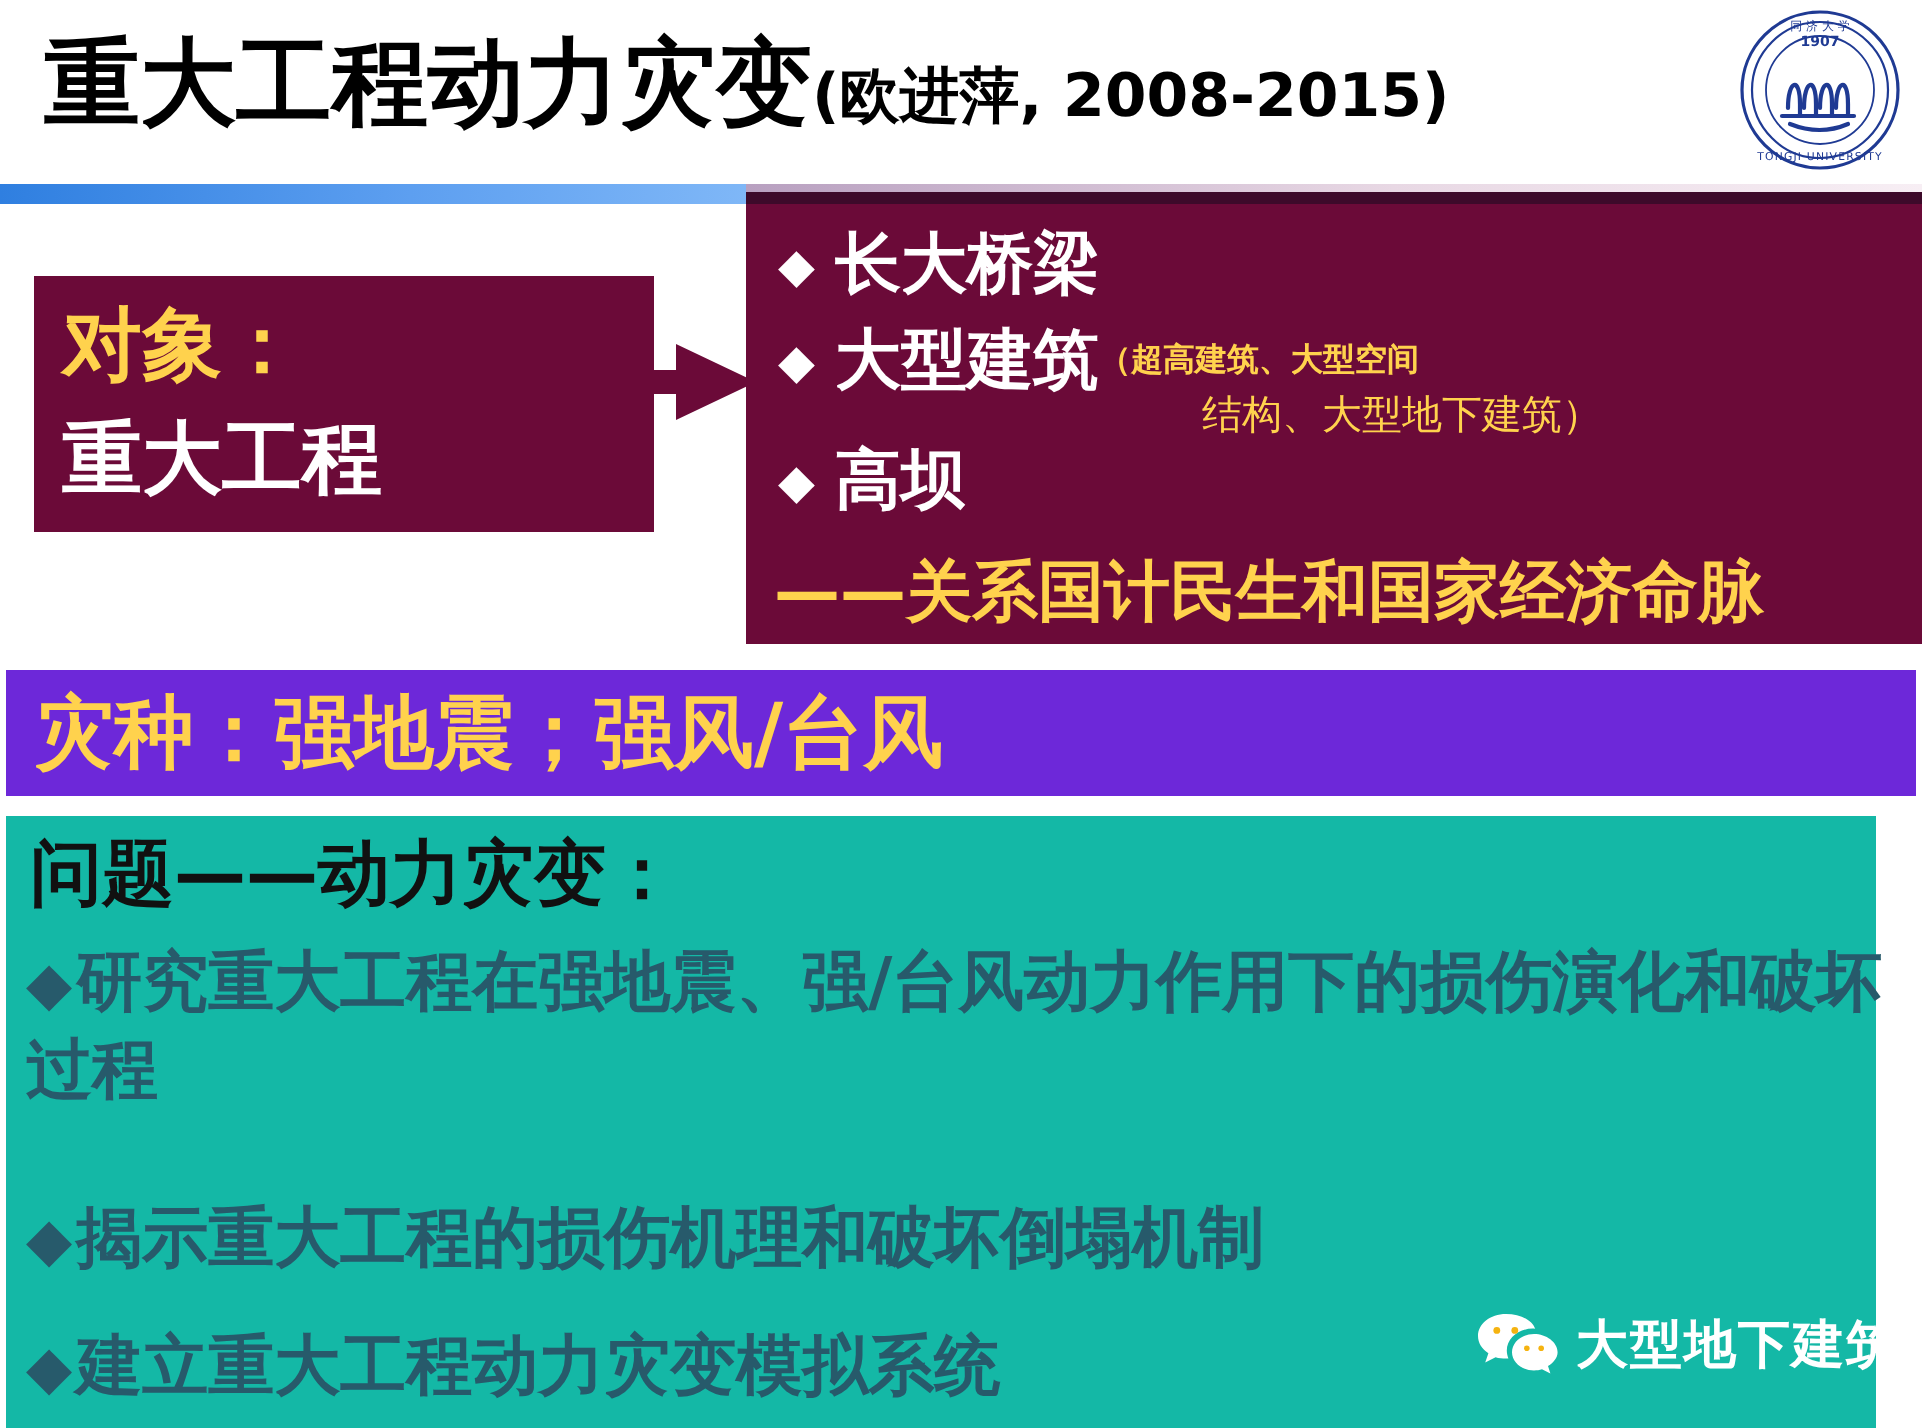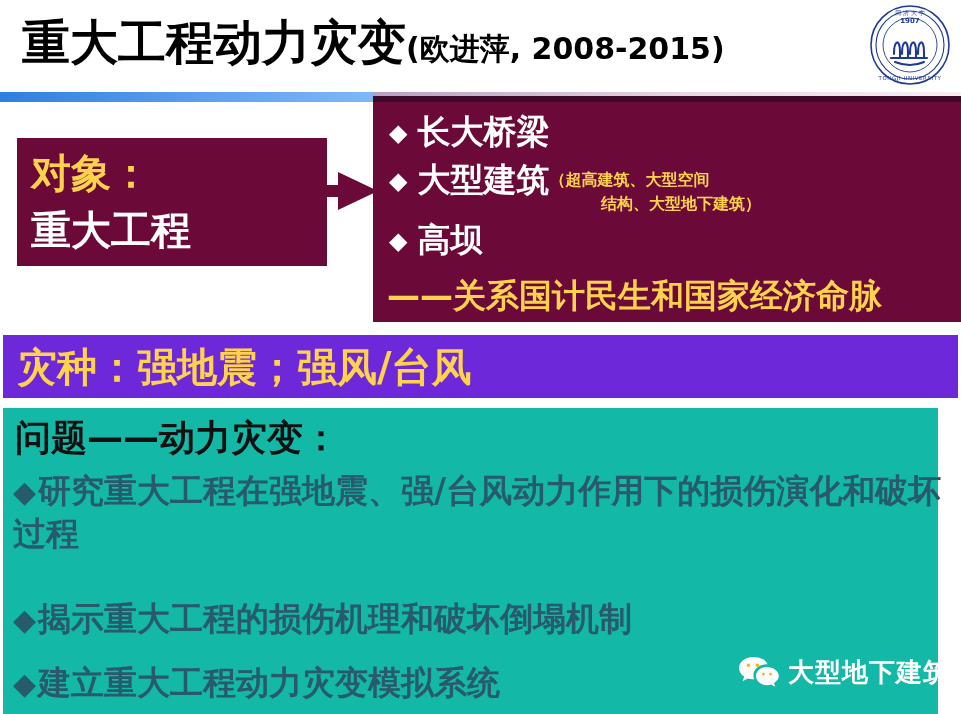--- a/index.html
+++ b/index.html
@@ -162,22 +162,22 @@
     font-weight: 900;
     vertical-align: middle;
   }
   .row1 { left: 16px; top: 8px; }
   .row2 { left: 16px; top: 56px; }
   .row2note2 {
     position: absolute;
     left: 228px;
     top: 92px;
     color: #ffd24d;
-    font-size: 16px;
-    font-weight: 700;
+    font-size: 20px;
+    font-weight: 400;
     white-space: nowrap;
   }
   .row3 { left: 16px; top: 116px; }
   .row4 {
     position: absolute;
     left: 14px;
     top: 172px;
     color: #ffd24d;
     font-size: 33px;
     font-weight: 900;

